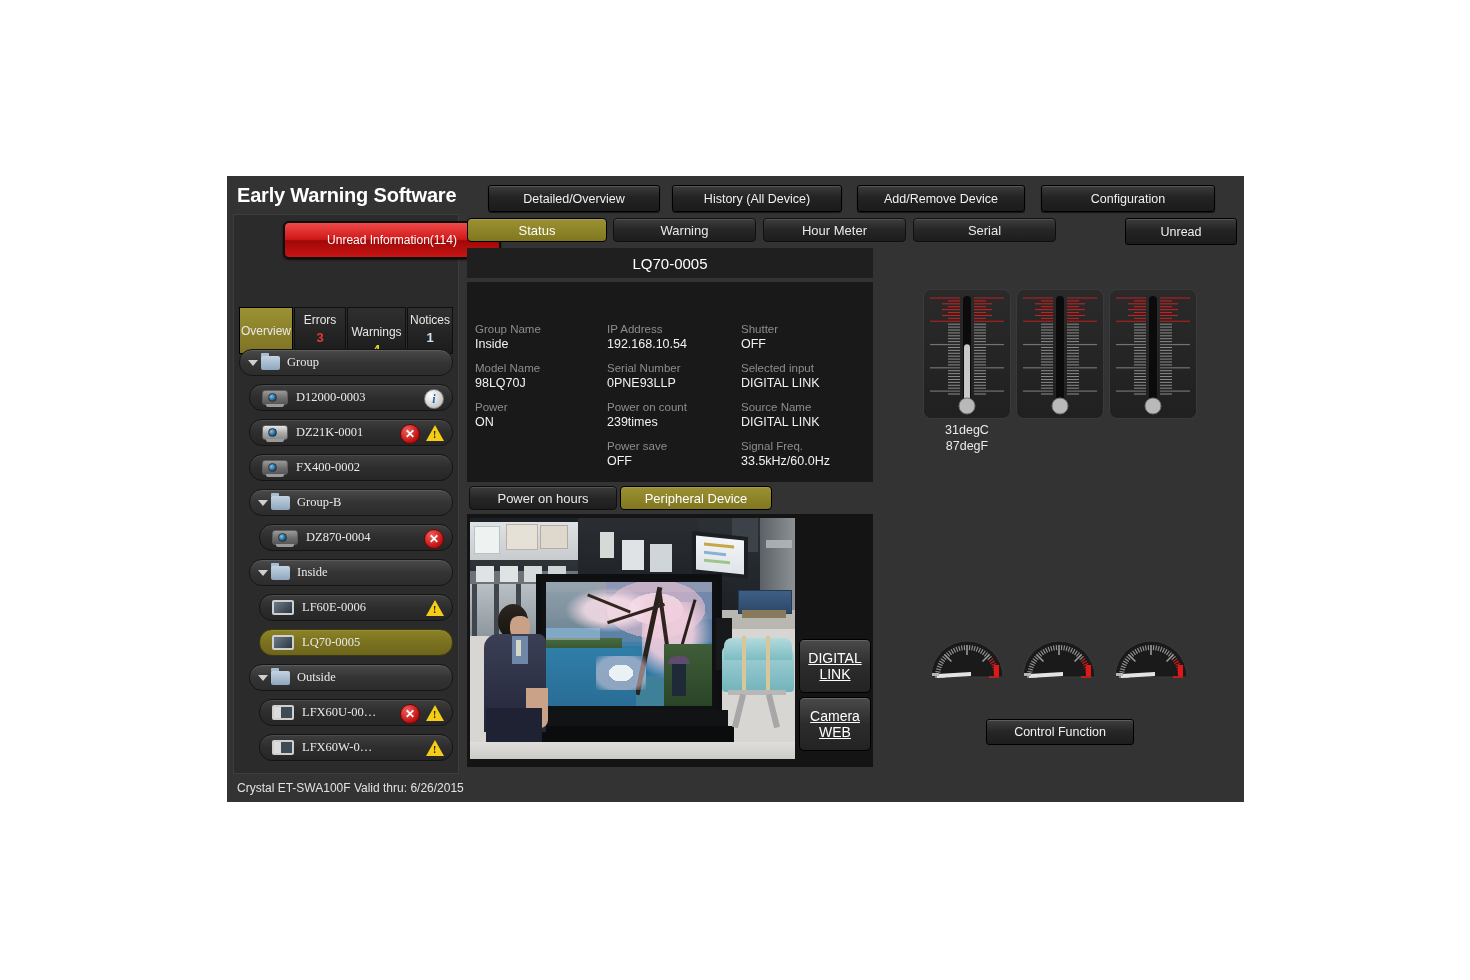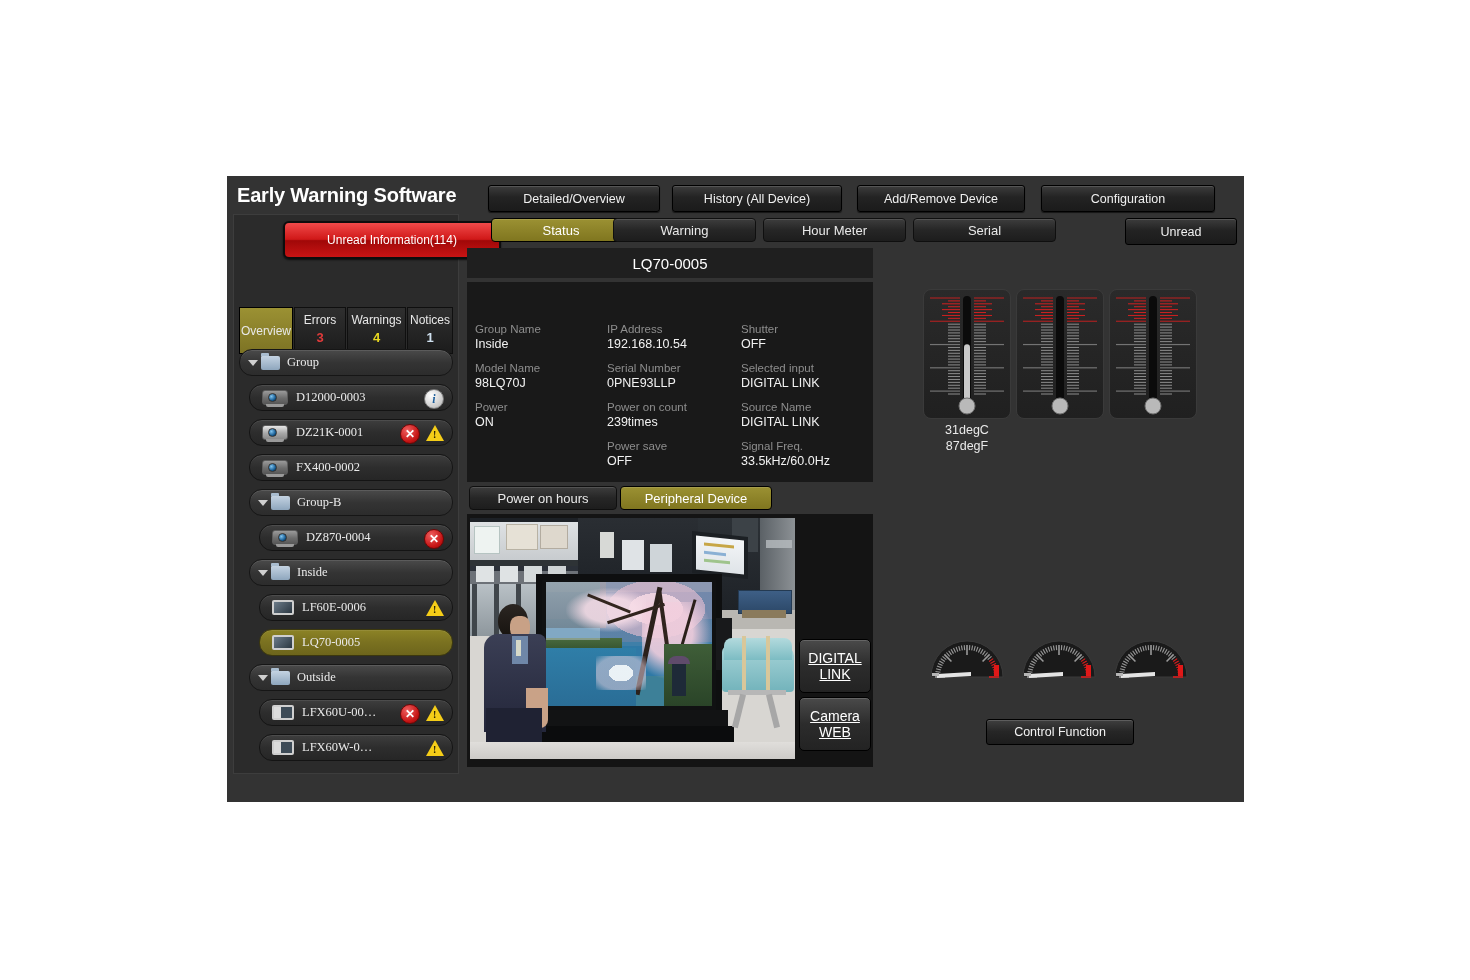--- a/index.html
+++ b/index.html
@@ -70,21 +70,21 @@
   }
   .cat-tab.active {
     background: linear-gradient(#9b9133, #7d7324);
     border-color: #000;
   }
   .cat-tab .cat-label { font-size: 12px; line-height: 1; }
   .cat-tab .cat-count { font-size: 13px; line-height: 1; margin-top: 5px; font-weight: bold; }
   #cat-0 { left: 5px; width: 54px; justify-content: center; }
   #cat-0 .cat-label { font-size: 12px; }
   #cat-1 { left: 60px; width: 52px; padding-top: 6px; }
-  #cat-2 { left: 113px; width: 59px; padding-top: 6px; }
+  #cat-2 { left: 113px; width: 59px; padding-top: 18px; }
   #cat-3 { left: 173px; width: 46px; padding-top: 6px; }
 
   
   #tree {
     position: absolute; left: 5px; top: 134px;
     width: 214px; height: 408px; font-family: Liberation Serif, serif;
   }
   .node {
     position: absolute; height: 27px;
     border-radius: 13px;
@@ -194,21 +194,21 @@
     border: 1px solid #0f0f0f;
     box-sizing: border-box;
     background: linear-gradient(#3d3d3d, #262626 50%, #1d1d1d);
     box-shadow: inset 0 1px 0 rgba(255,255,255,.12);
     color: #e9e9e9; font-size: 13px;
     display: flex; align-items: center; justify-content: center;
     cursor: pointer;
   }
   .ctab.active {
     background: linear-gradient(#9b9133, #80761f);
-    border-color: #000; color: #fff; margin-left: 24px;
+    border-color: #000; color: #fff;
   }
   #ctab-0 { left: 2px;   width: 140px; }
   #ctab-1 { left: 148px; width: 143px; }
   #ctab-2 { left: 298px; width: 143px; }
   #ctab-3 { left: 448px; width: 143px; }
   #refresh {
     position: absolute; left: 660px; top: 4px; width: 110px; height: 25px;
     border-radius: 3px; border: 1px solid #000;
     background: linear-gradient(#3c3c3c, #232323 45%, #1b1b1b);
     box-shadow: inset 0 1px 0 #555;
@@ -934,13 +934,16 @@
           <line x1="71.87823033893585" y1="43.21101623207494" x2="66.89725684847713" y2="43.646794945813234" stroke="#d81e1e" stroke-width="1.1"></line>
           <line x1="72" y1="46" x2="62" y2="46" stroke="#d81e1e" stroke-width="1.6"></line>
           <path d="M 10 43 L 44 41 L 44 45 L 10 47 Z" fill="#e4e4e4"></path>
           <rect x="5" y="42" width="7" height="3" fill="#b5b5b5"></rect>
           <rect x="67" y="34" width="5" height="11" fill="#e01818"></rect>
         </svg></div>
 
     <div id="control-fn">Control Function</div>
   </div>
 
+  <div id="footer">
+    <div id="footer-text">Crystal  ET-SWA100F  Valid thru: 6/26/2015</div>
+  </div>
 </div>
 
 </body></html>

